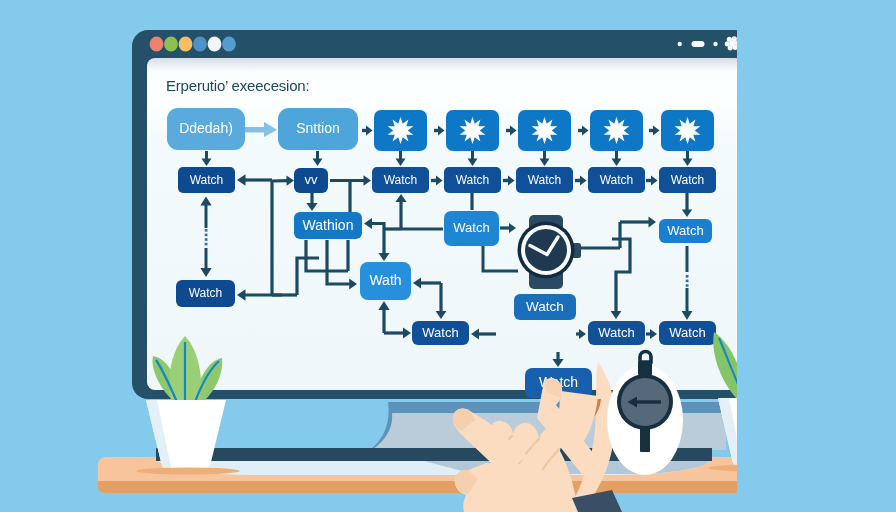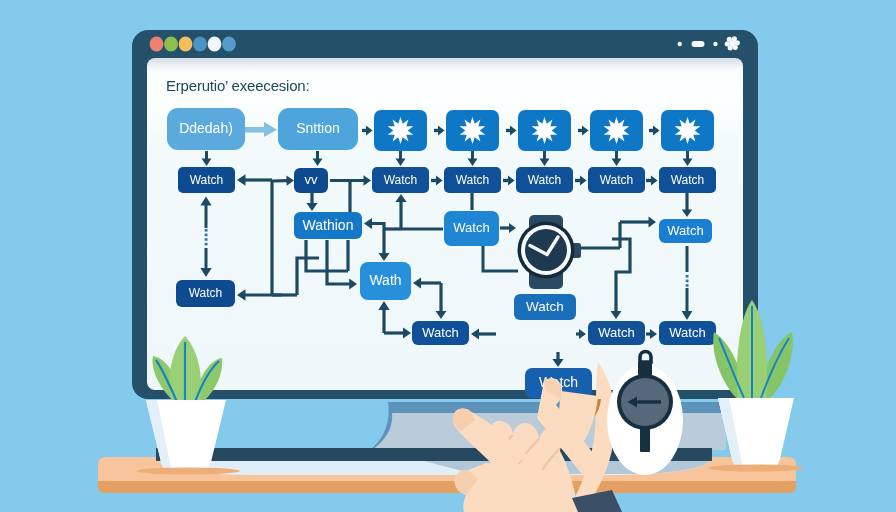--- a/index.html
+++ b/index.html
@@ -1,17 +1,17 @@
 <!DOCTYPE html>
 <html><head>
 <meta charset="utf-8">
 <style>
   html,body{margin:0;padding:0;}
   body{width:896px;height:512px;overflow:hidden;font-family:"Liberation Sans",sans-serif;background:#84caed;}
-  #stage{position:relative;width:896px;height:512px;overflow:hidden;}
+  #stage{position:relative;width:737px;height:512px;overflow:hidden;}
   svg.layer{position:absolute;left:0;top:0;width:896px;height:512px;display:block;}
   .nodetext{font-family:"Liberation Sans",sans-serif;font-weight:400;fill:#ffffff;text-anchor:middle;dominant-baseline:middle;}
   .title{font-family:"Liberation Sans",sans-serif;fill:#1d4a55;font-size:15px;font-weight:500;letter-spacing:-0.2px;}
 </style>
 </head>
 <body>
 
 <div id="stage">
   <svg class="layer" id="scene" viewBox="0 0 896 512">
       <rect x="0" y="0" width="896" height="512" fill="#84caed"></rect>

